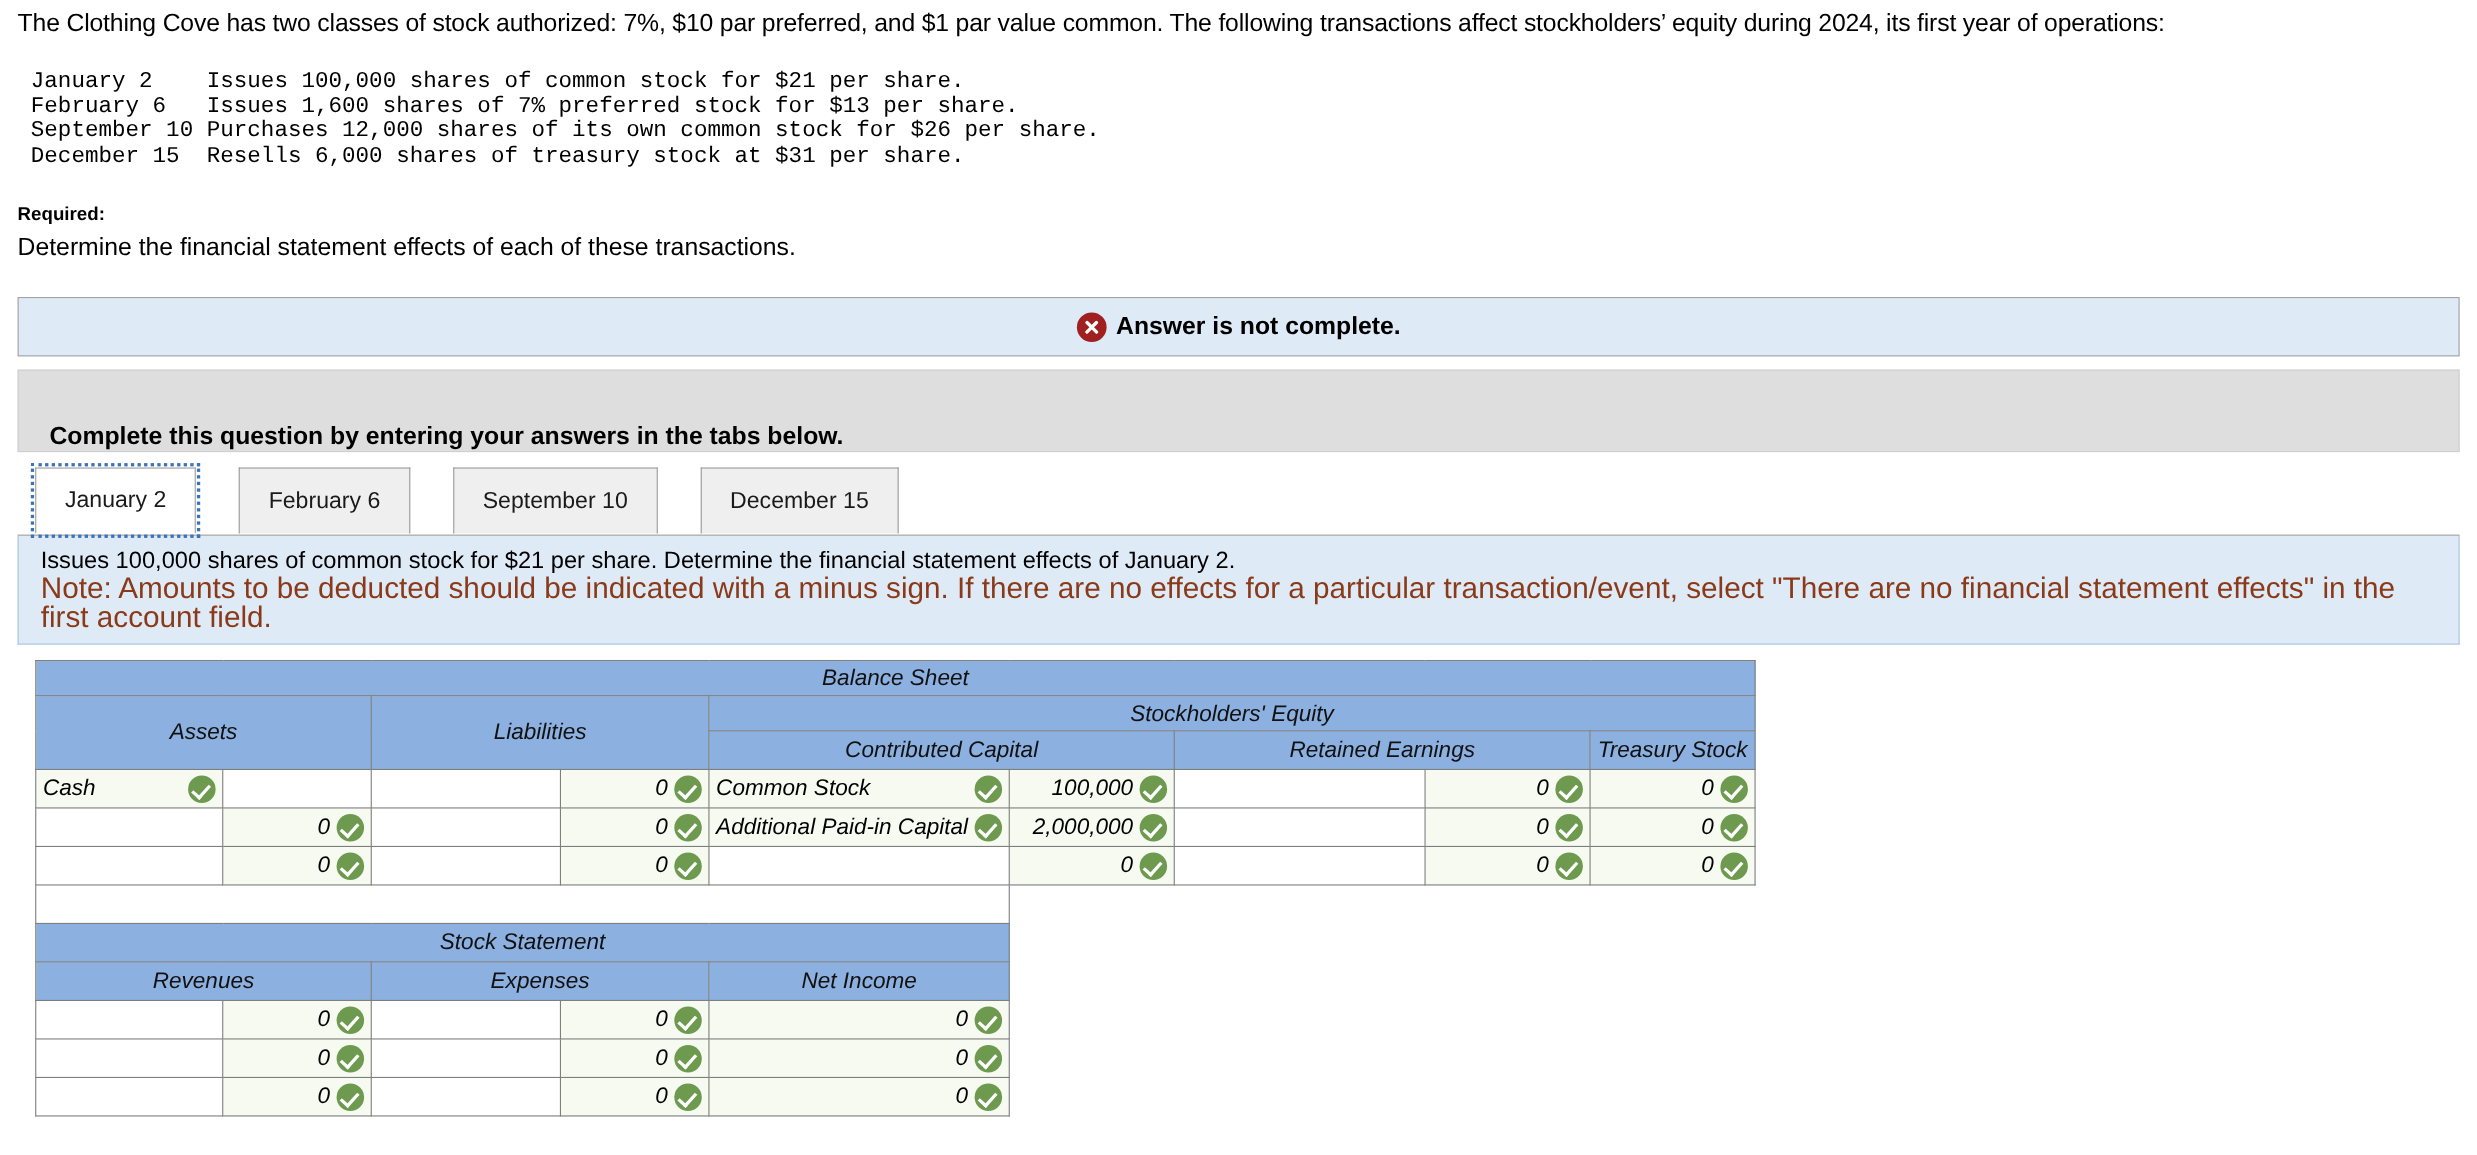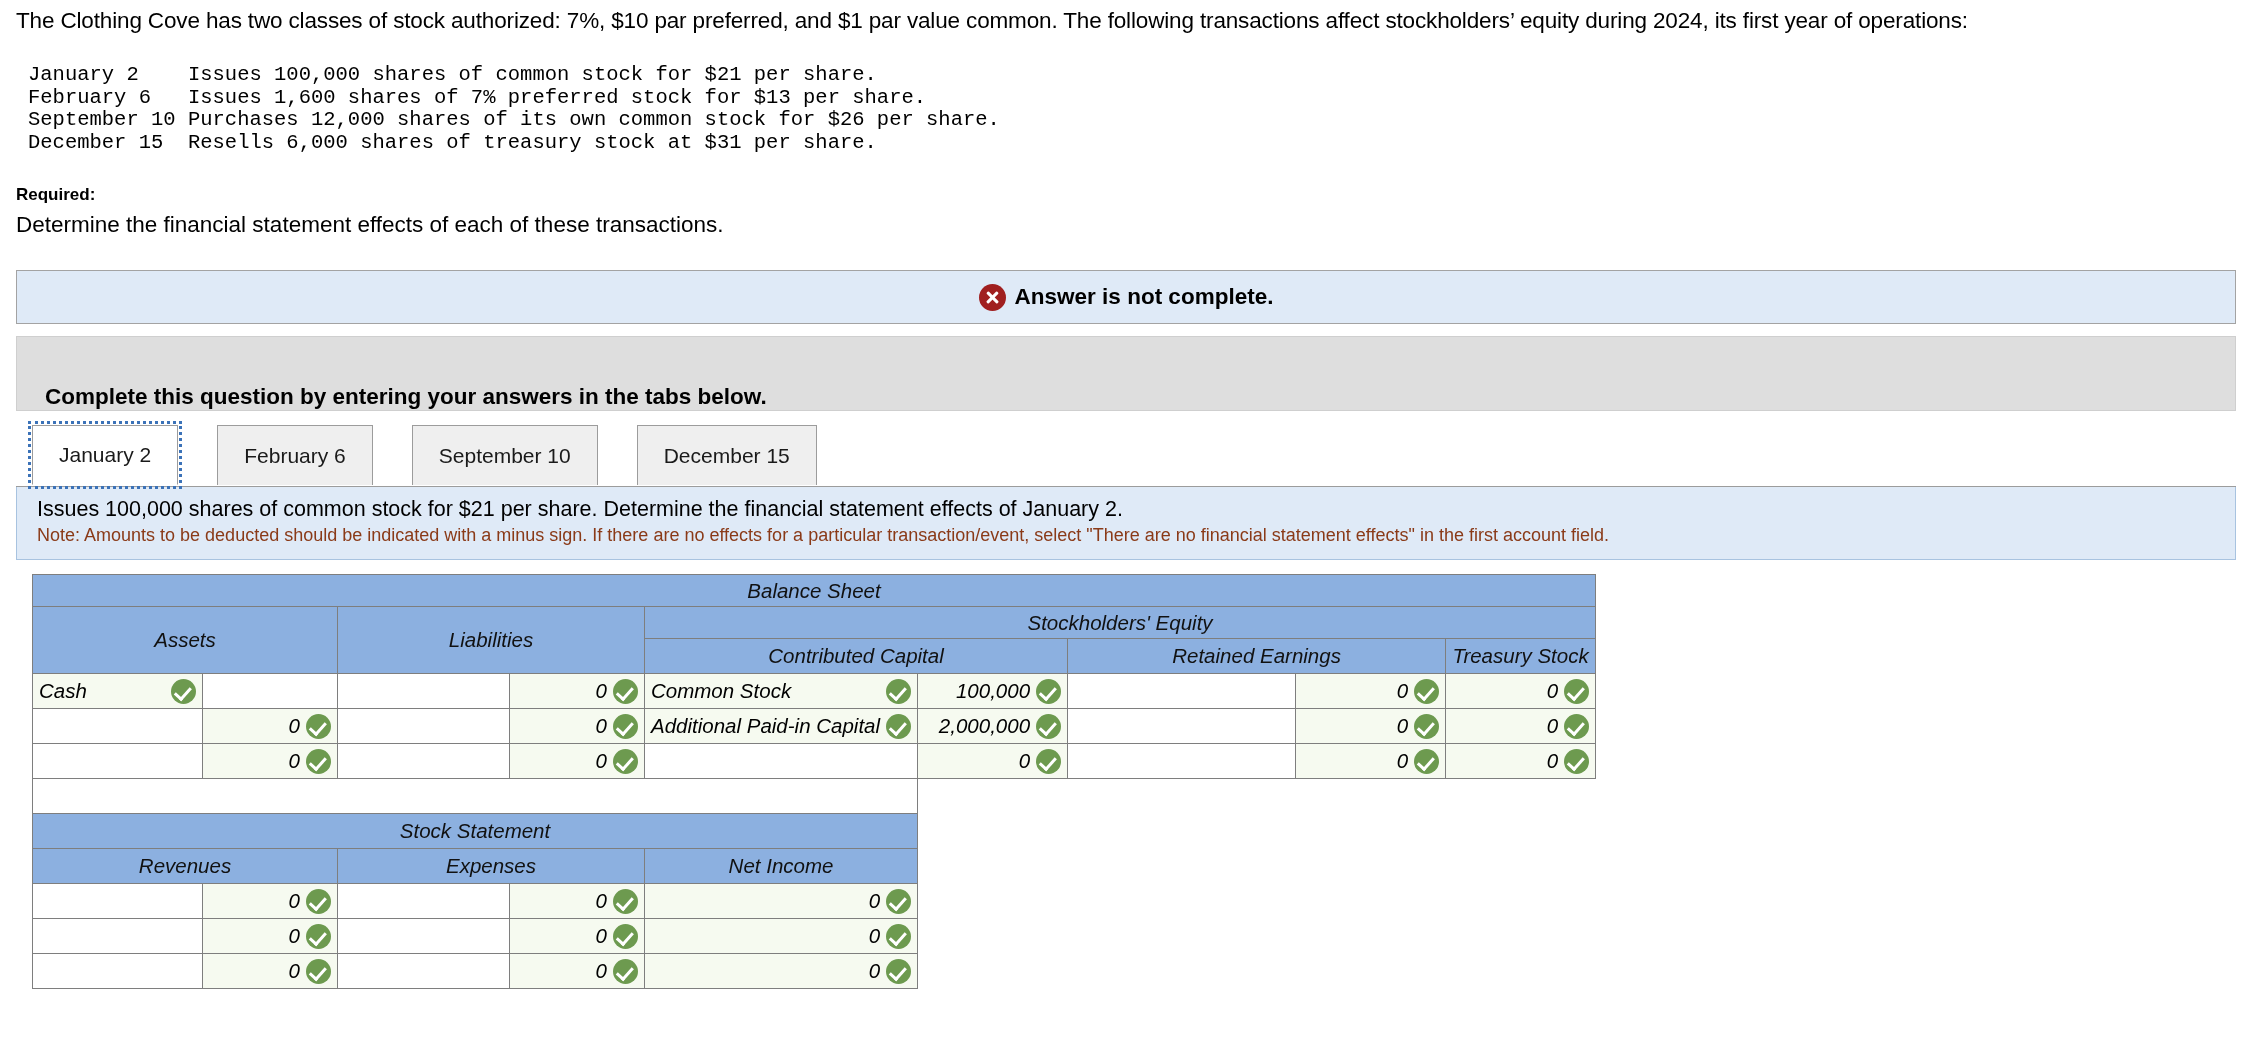--- a/index.html
+++ b/index.html
@@ -107,21 +107,21 @@
   }
 
   
   .prompt {
     background: #dfeaf7;
     border: 1px solid #a8c3e0;
     border-top: none;
     padding: 9px 20px 11px 20px;
   }
   .prompt-line { font-size: 21.5px; line-height: 26px; }
-  .prompt-note { font-size: 18px; line-height: 26px; color: #8a3a18; }
+  .prompt-note { font-size: 27px; line-height: 26px; color: #8a3a18; }
 
   
   .tables-wrap { margin-top: 14px; padding-left: 16px; }
   table.fin {
     border-collapse: collapse;
     table-layout: fixed;
     font-size: 20.5px;
   }
   table.fin td, table.fin th {
     border: 1px solid #7e7e7e;

